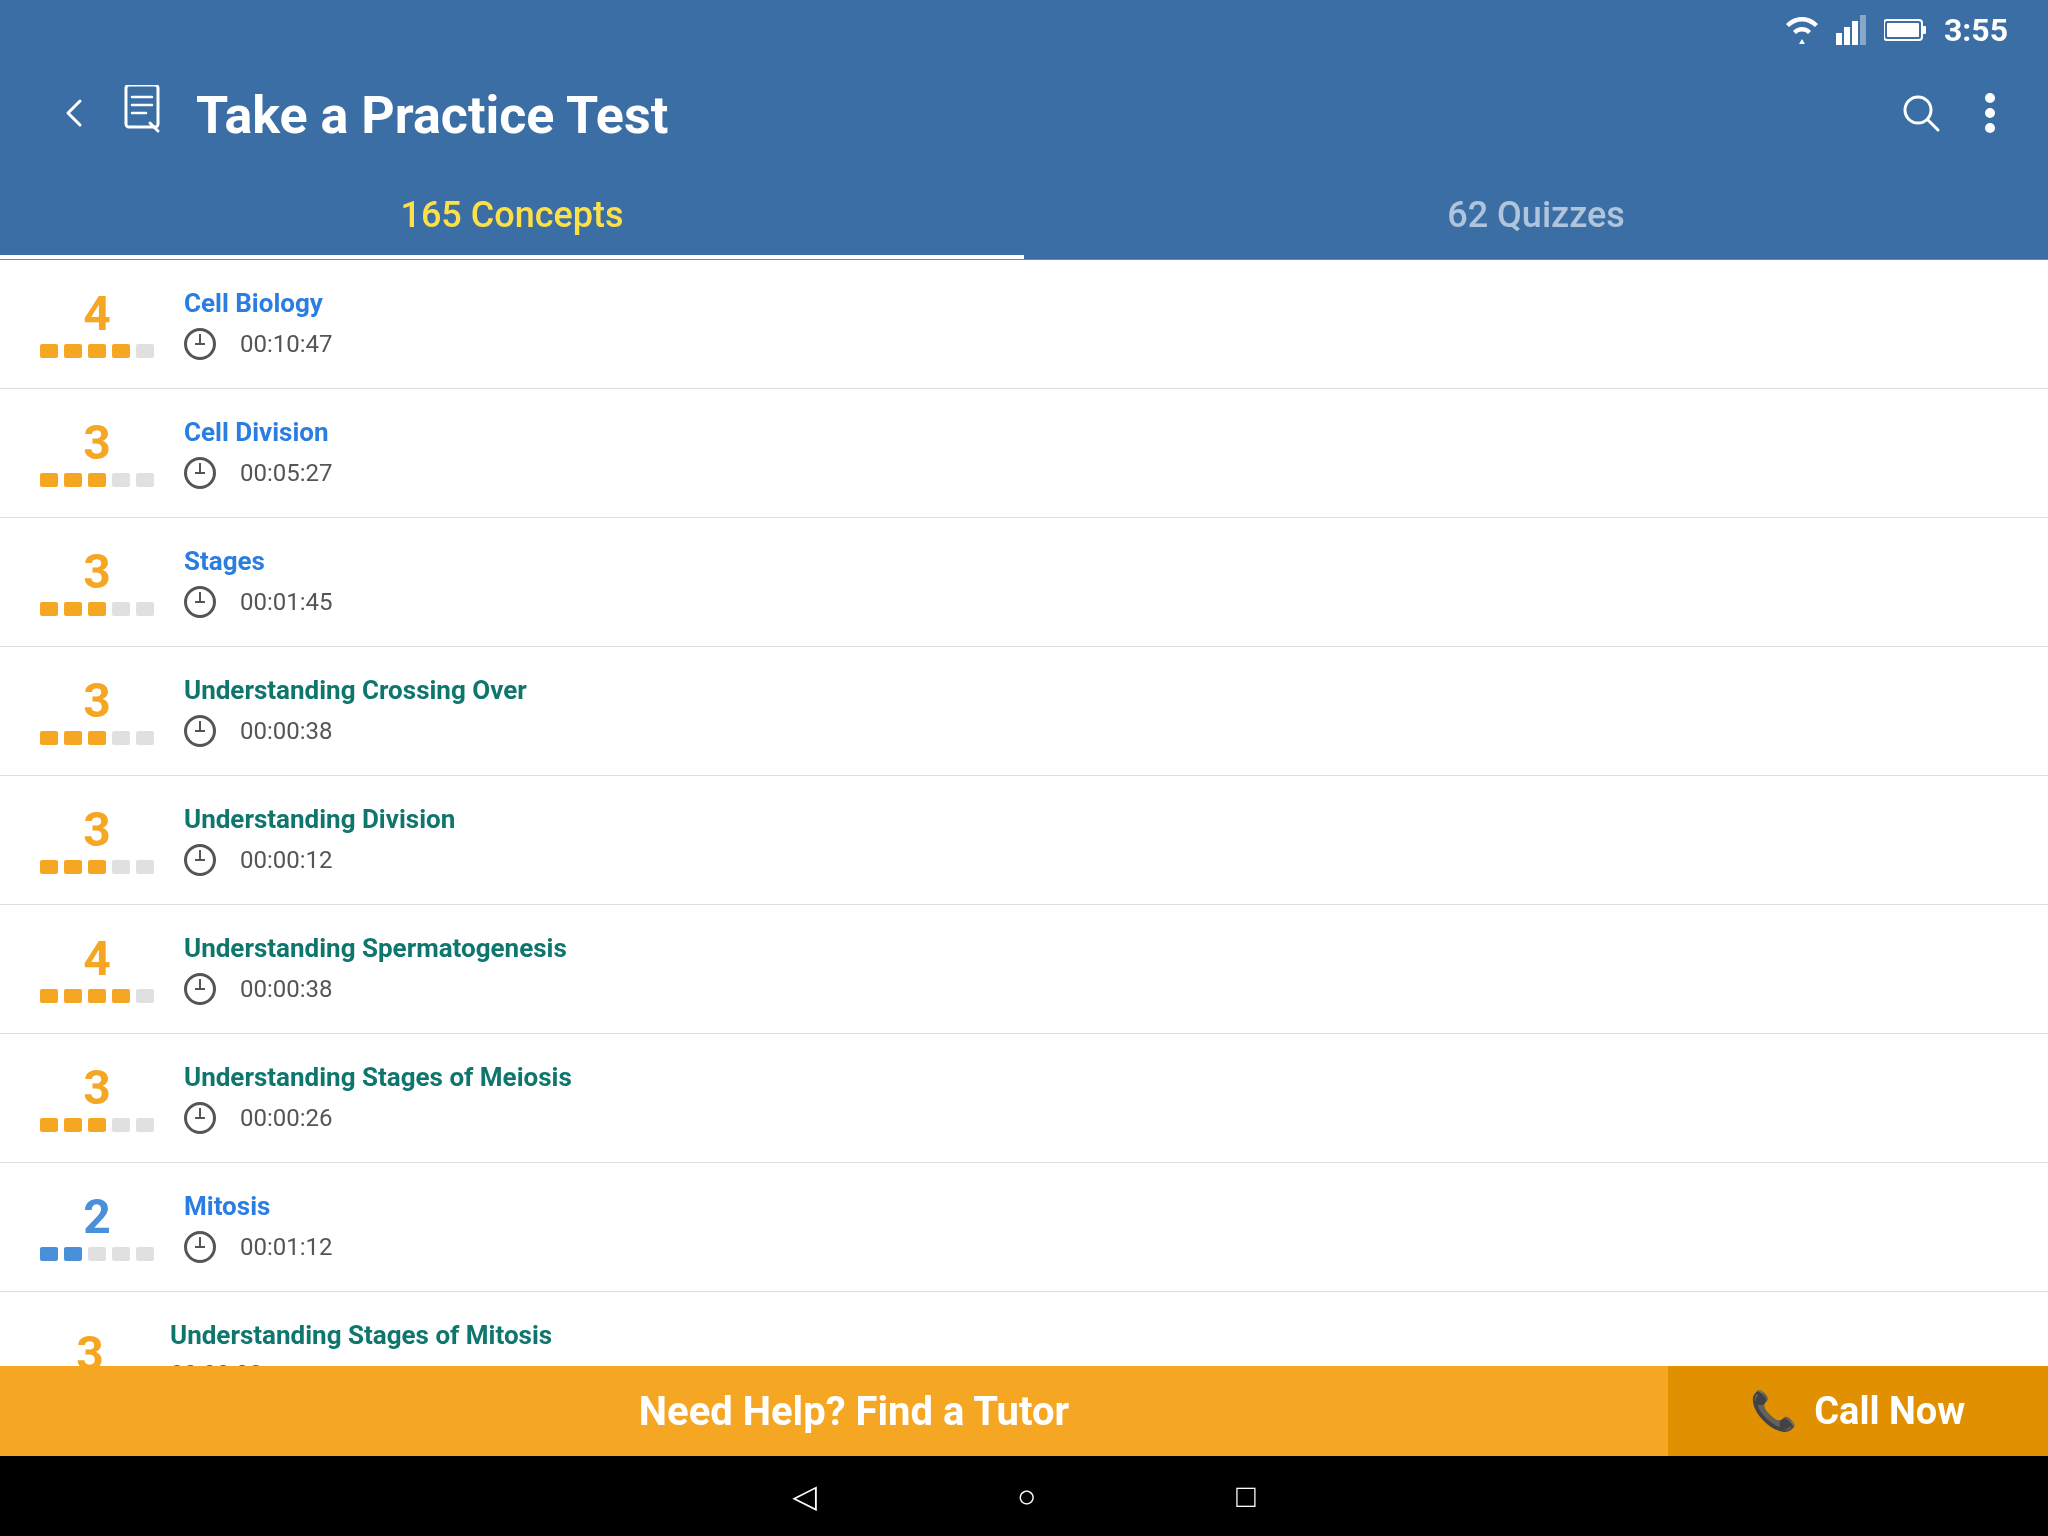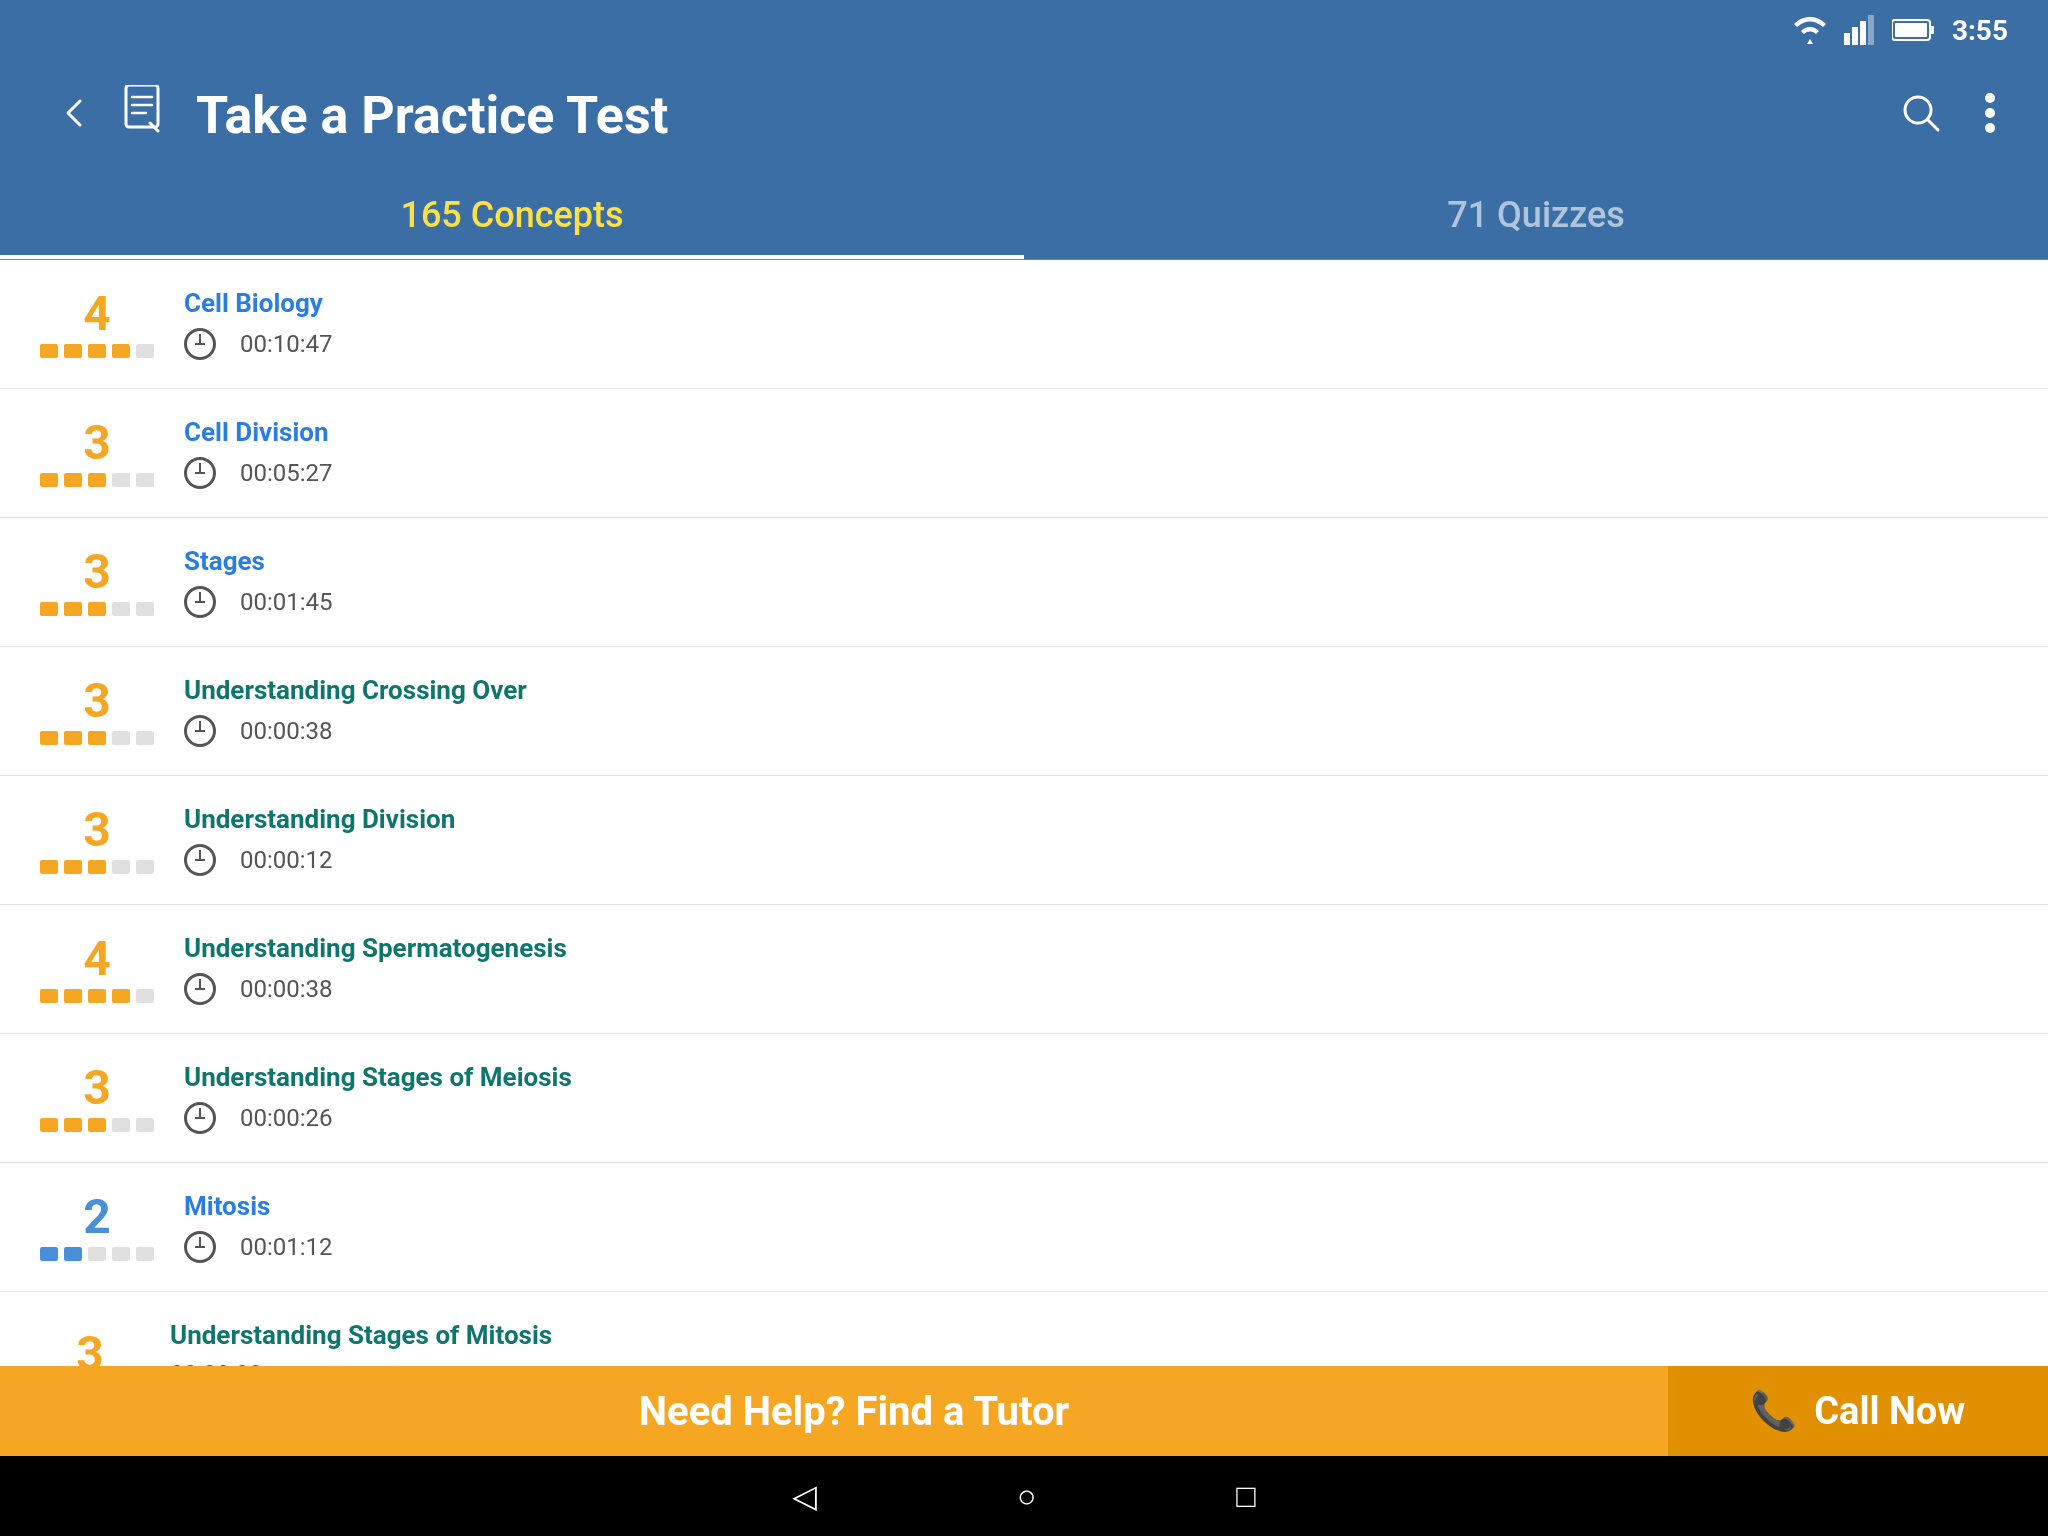--- a/index.html
+++ b/index.html
@@ -17,21 +17,21 @@
       gap: 20px;
     }
     .status-icons {
       display: flex;
       align-items: center;
       gap: 16px;
       color: white;
     }
     .status-time {
       color: white;
-      font-size: 28px;
+      font-size: 32px;
       font-weight: bold;
     }
 
     
     .header {
       width: 100%;
       height: 110px;
       background: #3a6ea5;
       display: flex;
       align-items: center;
@@ -296,21 +296,21 @@
       </svg>
     </span>
   </div>
 </div>
 
 <div class="tabs">
   <div class="tab active">
     <span>165 Concepts</span>
   </div>
   <div class="tab inactive">
-    <span>71 Quizzes</span>
+    <span>62 Quizzes</span>
   </div>
 </div>
 
 <div class="list-container" id="list-container">
 <div class="list-item">
       <div class="score-badge">
         <span class="score-number orange">4</span>
         <div class="score-dots">
           <div class="dot filled-orange"></div>
           <div class="dot filled-orange"></div>

